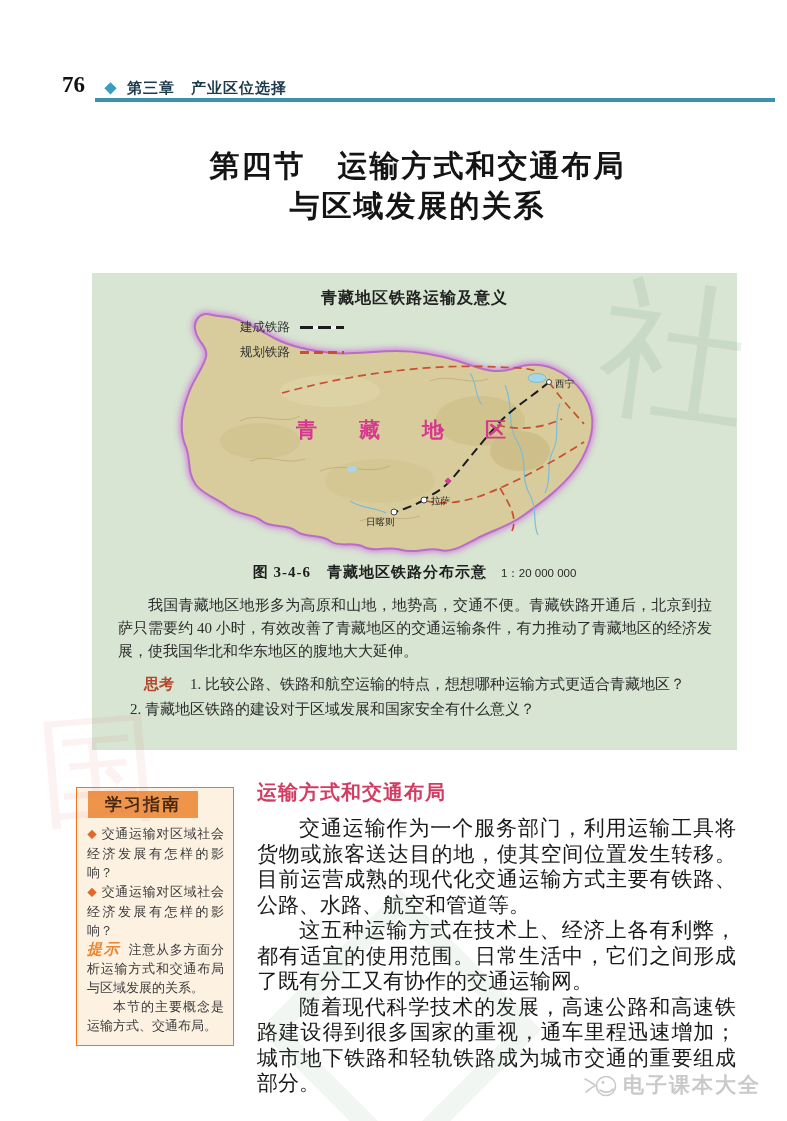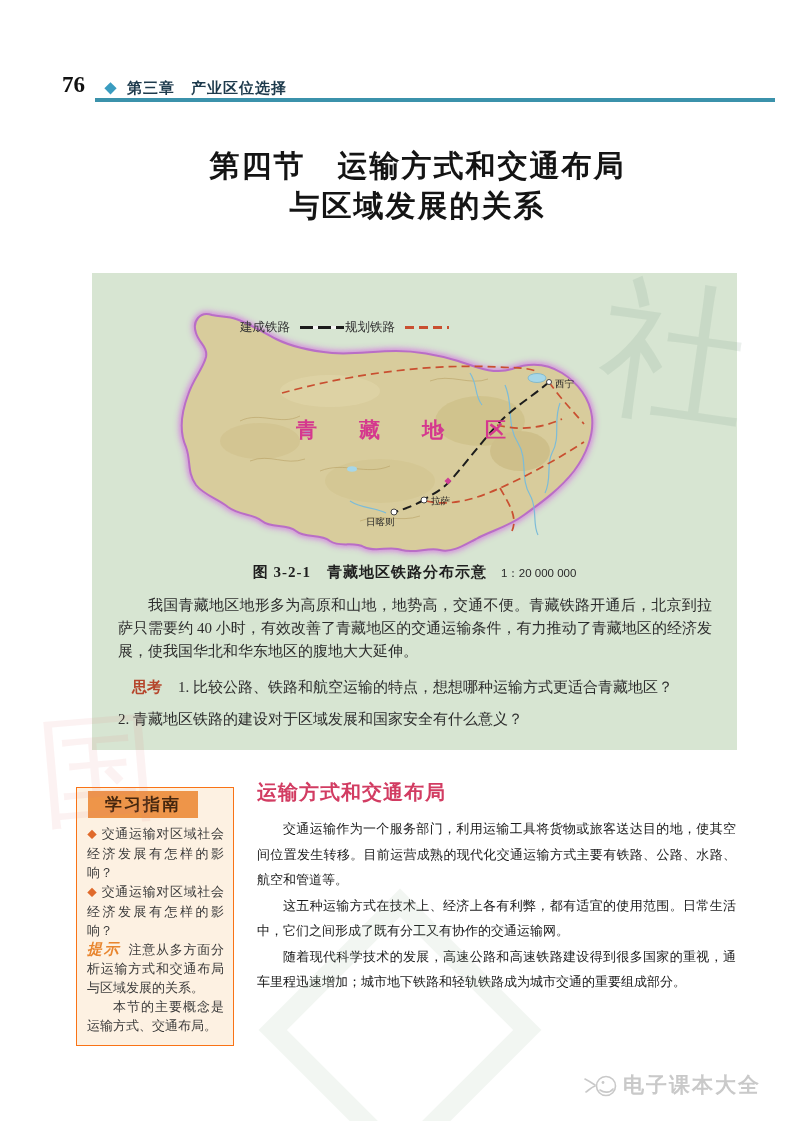--- a/index.html
+++ b/index.html
@@ -14,58 +14,58 @@
 
   
   .section-title{position:absolute;left:0;top:146px;width:100%;text-align:center;color:#141414;padding-left:24px;}
   .section-title .l1,.section-title .l2{font:bold 30px "Liberation Serif",serif;line-height:40px;letter-spacing:2px;}
 
   
   .explore-tab{position:absolute;left:92px;top:244px;width:78px;height:29px;background:#27a35b;color:#fff;
     font:bold 17px "Liberation Sans",sans-serif;line-height:29px;text-align:center;letter-spacing:12px;text-indent:12px;margin-top:32px;}
   .explore-panel{position:absolute;left:92px;top:273px;width:645px;height:477px;background:#d7e5d2;}
   .map-title{position:absolute;left:0;top:15px;width:100%;text-align:center;font:bold 16px "Liberation Sans",sans-serif;color:#222;letter-spacing:1px;}
-  .legend{position:absolute;left:148px;top:46px;display:flex;flex-direction:row;gap:1px;z-index:3;}
+  .legend{position:absolute;left:148px;top:46px;display:flex;flex-direction:column;gap:8px;z-index:3;}
   .legend-row{display:flex;align-items:center;gap:10px;font:12.5px "Liberation Sans",sans-serif;color:#333;}
   .legend-line{width:44px;height:3px;}
   .legend-line.built{background:repeating-linear-gradient(90deg,#1b1b1b 0 13px,#f5f5f5 13px 18px);}
   .legend-line.planned{height:2.5px;background:repeating-linear-gradient(90deg,#c94f30 0 9px,rgba(0,0,0,0) 9px 14px);}
   .map-svg{position:absolute;left:58px;top:28px;z-index:1;}
   .blob{fill:#d8cc9c;stroke:#b96ec6;stroke-width:2;filter:drop-shadow(0 0 3px #d79ae0) drop-shadow(0 0 2px #cf8fd4);}
   .terr{opacity:.55;}
   .ridge{fill:none;stroke:#b49c5e;stroke-width:.9;opacity:.6;}
   .river{fill:none;stroke:#7cbcd8;stroke-width:1.2;}
   .rail-built{fill:none;stroke:#1c1c1c;stroke-width:2;stroke-dasharray:9 5;}
   .rail-planned{fill:none;stroke:#c94f30;stroke-width:1.7;stroke-dasharray:8 5;}
   .city-dot{fill:#fff;stroke:#444;stroke-width:1;}
   .city-label{font:9.5px "Liberation Sans",sans-serif;fill:#222;}
   .region-label{font:bold 21px "Liberation Sans",sans-serif;fill:#d5388e;letter-spacing:42px;}
   .map-caption{position:absolute;left:0;top:290px;width:100%;text-align:center;color:#1e1e1e;}
   .map-caption .fig{font:15px "Liberation Serif",serif;font-weight:bold;letter-spacing:1px;}
   .map-caption .scale{font:11.5px "Liberation Sans",sans-serif;margin-left:10px;color:#2a2a2a;}
   .explore-text{position:absolute;left:26px;top:321px;width:594px;font-size:15px;line-height:23px;
     text-indent:2em;color:#2d2d2d;text-align:justify;}
-  .think{position:absolute;left:26px;top:398px;width:594px;font-size:15px;line-height:32px;color:#2d2d2d;}
+  .think{position:absolute;left:38px;top:398px;width:594px;font-size:15px;line-height:25px;color:#2d2d2d;}
   .think p{margin:0;}
   .think-label{color:#b5452b;font-weight:bold;font-family:"Liberation Sans",sans-serif;margin:0 16px 0 14px;}
 
   
   .study-guide{position:absolute;left:76px;top:787px;width:158px;min-height:224px;background:#fdf1e2;border:1px solid #f97316;box-sizing:border-box;}
   .sg-header{margin:3px 0 4px 11px;width:110px;height:27px;background:#ee9549;color:#46270f;
     font:bold 17px "Liberation Sans",sans-serif;text-align:center;line-height:27px;letter-spacing:2px;}
   .sg-body{padding:2px 9px 10px 10px;font-family:"Liberation Sans",sans-serif;font-size:13px;line-height:19px;color:#3b3b3b;text-align:justify;}
   .sg-body p{margin:0;}
   .sg-diamond{color:#e06a2b;font-size:10px;margin-right:4px;}
   .sg-hint-label{color:#e8852e;font:italic bold 15px "Liberation Serif",serif;margin-right:8px;letter-spacing:1px;}
   .sg-note{text-indent:2em;}
 
   
   .main-col{position:absolute;left:257px;top:779px;width:479px;}
   .main-heading{margin:0 0 10px 0;font:bold 20px "Liberation Sans",sans-serif;color:#d23c62;letter-spacing:1px;}
-  .main-col p.body{margin:0;font-size:13px;line-height:25.5px;text-align:justify;text-indent:2em;color:#191919;}
+  .main-col p.body{margin:0;font-size:21px;line-height:25.5px;text-align:justify;text-indent:2em;color:#191919;}
 
   
   .brand{position:absolute;right:26px;top:1070px;display:flex;align-items:center;gap:0;color:#c9c9c9;}
   .brand-text{font:bold 21px "Liberation Sans",sans-serif;letter-spacing:2px;text-shadow:0 1px 0 #fff;}
 
   
   .wm{position:absolute;pointer-events:none;z-index:4;font-family:"Liberation Serif",serif;}
   .wm-she{left:600px;top:255px;font-size:150px;color:rgba(115,150,130,0.14);transform:rotate(8deg);}
   .wm-guo{left:38px;top:690px;font-size:120px;color:rgba(225,125,125,0.10);transform:rotate(-5deg);}
   .wm-diamond{left:300px;top:930px;width:160px;height:160px;border:20px solid rgba(125,165,125,0.10);transform:rotate(45deg);}
@@ -81,20 +81,21 @@
   <div class="header-rule"></div>
 
   <div class="section-title">
     <div class="l1">第四节　运输方式和交通布局</div>
     <div class="l2">与区域发展的关系</div>
   </div>
 
   <div class="explore-tab">探索</div>
   <div class="explore-panel">
 
+    <div class="map-title">青藏地区铁路运输及意义</div>
 
     <div class="legend">
       <div class="legend-row">
         <span>建成铁路</span>
         <span class="legend-line built"></span>
       </div>
       <div class="legend-row">
         <span>规划铁路</span>
         <span class="legend-line planned"></span>
       </div>
@@ -160,21 +161,21 @@
         <text class="city-label" x="555" y="386">西宁</text>
         <circle class="city-dot" cx="424" cy="499" r="3"></circle>
         <text class="city-label" x="431" y="503">拉萨</text>
         <circle class="city-dot" cx="394" cy="511" r="3"></circle>
         <text class="city-label" x="366" y="524">日喀则</text>
       </g>
       <text class="region-label" x="296" y="436">青藏地区</text>
     </svg>
 
     <div class="map-caption">
-      <span class="fig">图 3-2-1　青藏地区铁路分布示意</span>
+      <span class="fig">图 3-4-6　青藏地区铁路分布示意</span>
       <span class="scale">1：20 000 000</span>
     </div>
 
     <div class="explore-text">我国青藏地区地形多为高原和山地，地势高，交通不便。青藏铁路开通后，北京到拉萨只需要约 40 小时，有效改善了青藏地区的交通运输条件，有力推动了青藏地区的经济发展，使我国华北和华东地区的腹地大大延伸。</div>
 
     <div class="think">
       <p><span class="think-label">思考</span><span>1. 比较公路、铁路和航空运输的特点，想想哪种运输方式更适合青藏地区？</span></p>
       <p><span>2. 青藏地区铁路的建设对于区域发展和国家安全有什么意义？</span></p>
     </div>
   </div>

